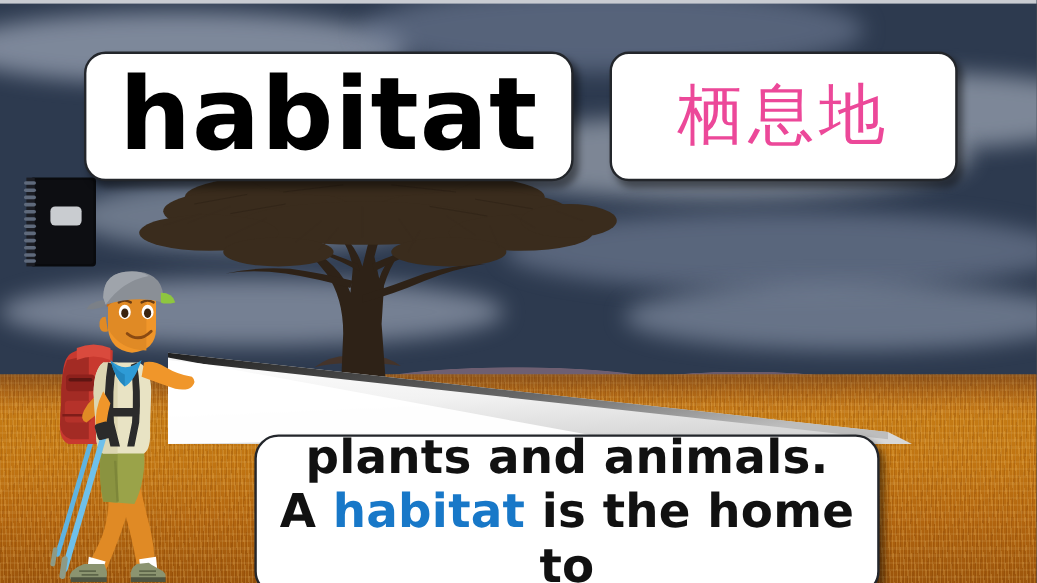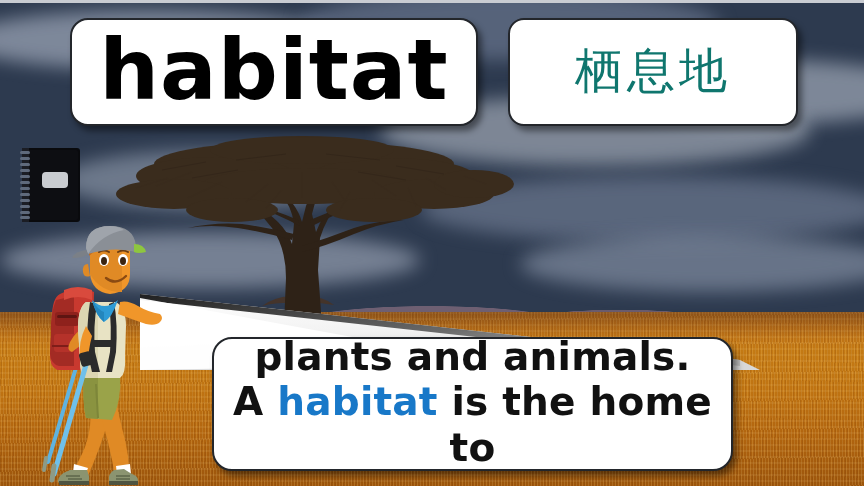--- a/index.html
+++ b/index.html
@@ -82,34 +82,35 @@
   
   .card{
     position:absolute;
     background:#ffffff;
     border:2px solid #23262b;
     border-radius:18px;
     box-shadow:4px 5px 6px rgba(0,0,0,.45);
     display:flex;align-items:center;justify-content:center;
     text-align:center;
     line-height:1;
+    margin-top:25px;
   }
 
   #word-card{left:70px;top:18px;width:408px;height:108px;}
   #word-card .word{
     font-family:"DejaVu Sans", sans-serif;
     font-size:84px;font-weight:700;color:#000;
     letter-spacing:1px;line-height:1;
     transform:translateY(-2px);
   }
 
   #translation-card{left:508px;top:18px;width:290px;height:108px;border-radius:16px;}
   #translation-card .hanzi{
     font-family:"DejaVu Serif", serif;
-    font-size:48px;font-weight:400;color:#0f766e;
+    font-size:55px;font-weight:400;color:#ec4899;
     letter-spacing:4px;line-height:1;
     transform:translateY(-2px);
   }
 
   #sentence-card{
     left:212px;top:337px;width:521px;height:134px;
     border-radius:20px;
     flex-direction:column;
     padding:6px 16px 10px;
   }

